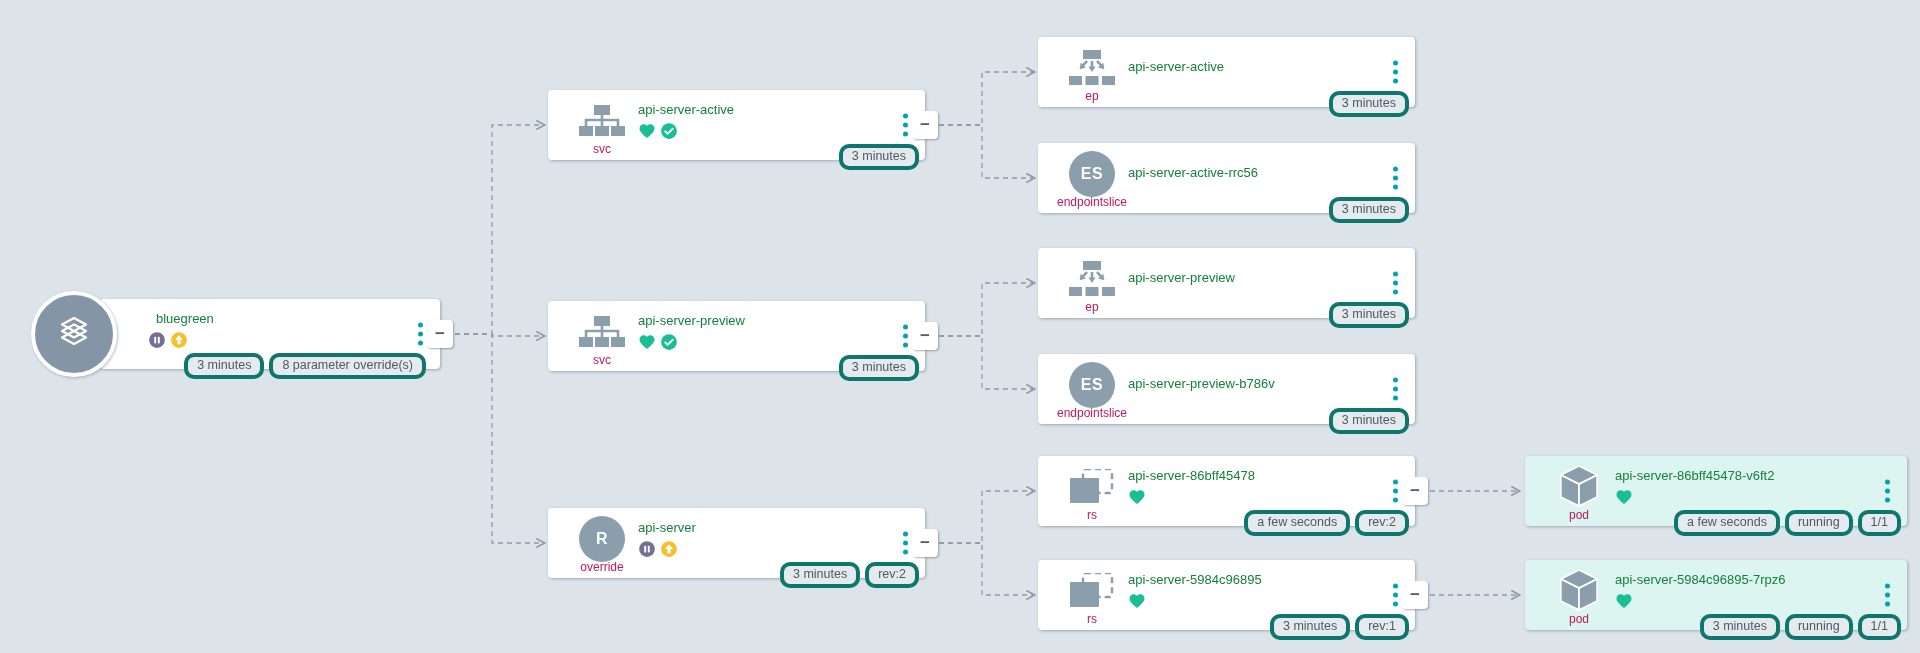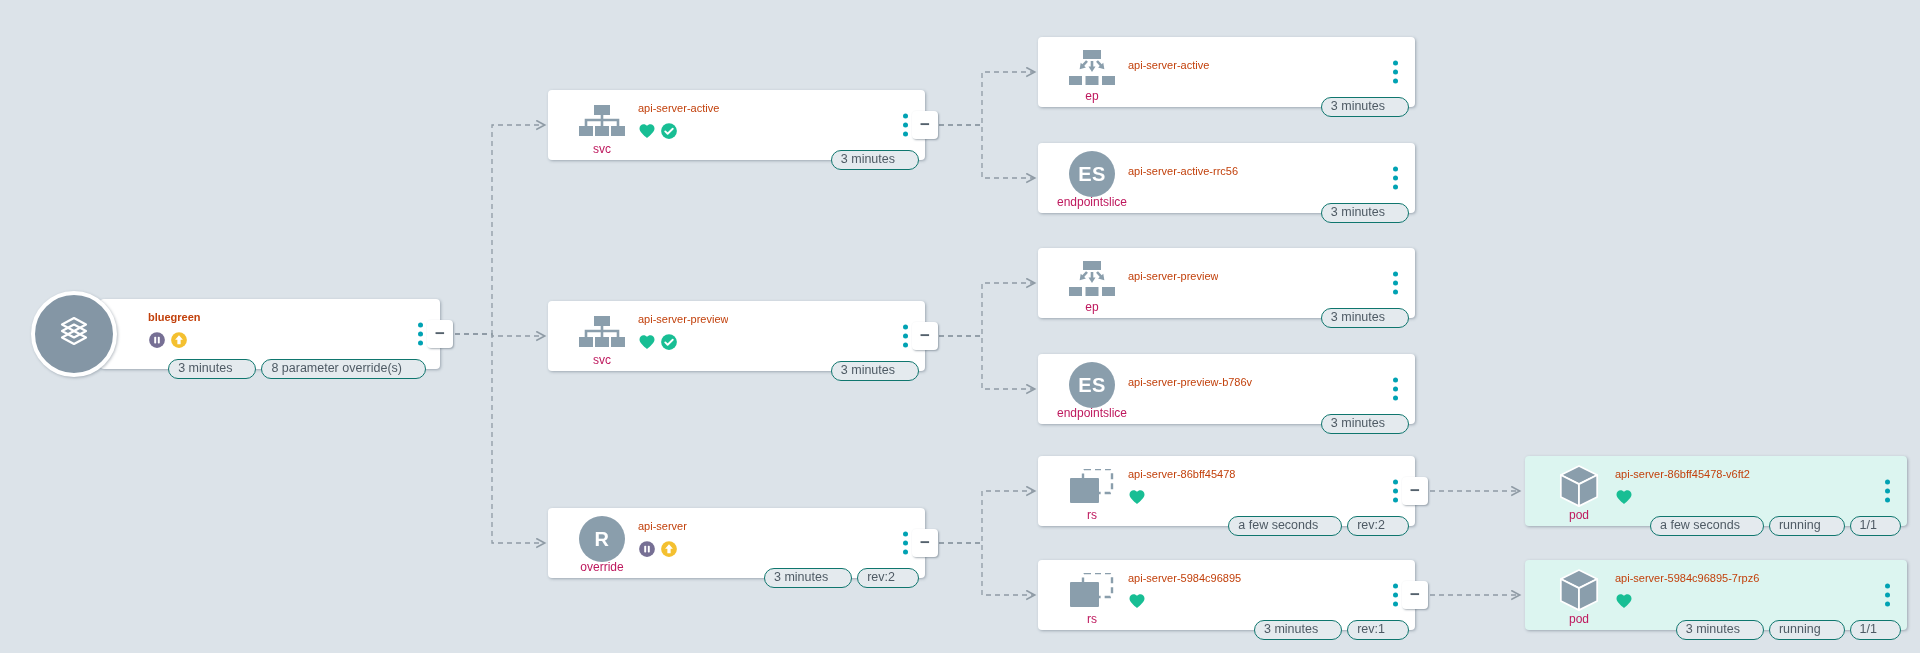--- a/index.html
+++ b/index.html
@@ -13,38 +13,38 @@
     position:absolute; height:70px; background:#ffffff; border-radius:4px;
     box-shadow:1px 1px 3px rgba(80,95,110,0.45); z-index:2; cursor:pointer;
   }
   .node.pod-node{background:#dcf5f0;}
   .icon-wrap{position:absolute; left:18px; top:8px; width:72px; height:46px;
     display:flex; align-items:center; justify-content:center; color:#8a9eac;}
   .glyph{display:block;}
   .circle-glyph{
     width:46px; height:46px; border-radius:50%; background:#8a9eac; color:#fff;
     display:flex; align-items:center; justify-content:center;
-    font-size:20px; font-weight:bold; letter-spacing:.5px;
+    font-size:16px; font-weight:bold; letter-spacing:.5px;
   }
   .app-circle{
     position:absolute; left:-69px; top:-8px; width:86px; height:86px; border-radius:50%;
     background:#8496a5; border:4px solid #ffffff; box-sizing:border-box;
     display:flex; align-items:center; justify-content:center;
     box-shadow:1px 1px 3px rgba(80,95,110,0.4);
   }
   .kind-label{
     position:absolute; left:4px; bottom:4px; width:100px; text-align:center;
     font-size:12px; color:#be185d; white-space:nowrap;
   }
   .title{
-    position:absolute; left:90px; top:12px; font-size:11px; color:#c2410c;
+    position:absolute; left:90px; top:12px; font-size:13px; color:#15803d;
     white-space:nowrap; max-width:250px; overflow:hidden; text-overflow:ellipsis;
   }
   .node.centered-title .title{top:22px;}
-  .app-title{left:48px;font-weight:bold;}
+  .app-title{left:56px;}
   .statuses{position:absolute; left:90px; top:32px; display:flex; gap:4px; align-items:center;}
   .app-statuses{left:48px;}
   .st{width:18px; height:18px;}
   .heart{color:#18be94;}
   .check{color:#18be94;}
   .pause{color:#766f94;}
   .uparrow{color:#f4c030;}
   .dots{
     position:absolute; right:13px; top:50%; transform:translateY(-50%);
     display:flex; flex-direction:column; gap:4px; padding:4px; cursor:pointer;
@@ -53,22 +53,22 @@
   .collapse{
     position:absolute; right:-13px; top:50%; transform:translateY(-50%);
     width:26px; height:28px; background:#ffffff; border-radius:4px;
     box-shadow:1px 1px 2px rgba(80,95,110,0.5);
     display:flex; align-items:center; justify-content:center;
     font-size:17px; font-weight:bold; color:#54616c; cursor:pointer; z-index:3;
   }
   .badges{position:absolute; right:6px; bottom:-10px; display:flex; gap:5px; z-index:4;}
   .app-badges{right:14px;}
   .badge{
-    background:#e4eaee; border:1px solid #0f766e; border-radius:10px;
-    padding:1px 23px 2px 9px; font-size:12.5px; color:#4e5a64; white-space:nowrap; line-height:15px;
+    background:#e4eaee; border:4px solid #0f766e; border-radius:10px;
+    padding:1px 9px 2px 9px; font-size:12.5px; color:#4e5a64; white-space:nowrap; line-height:15px;
   }
 </style>
 </head>
 <body>
 
 <div class="canvas">
 
   <svg width="0" height="0" style="position:absolute">
     <defs>
       <g id="i-svc">

